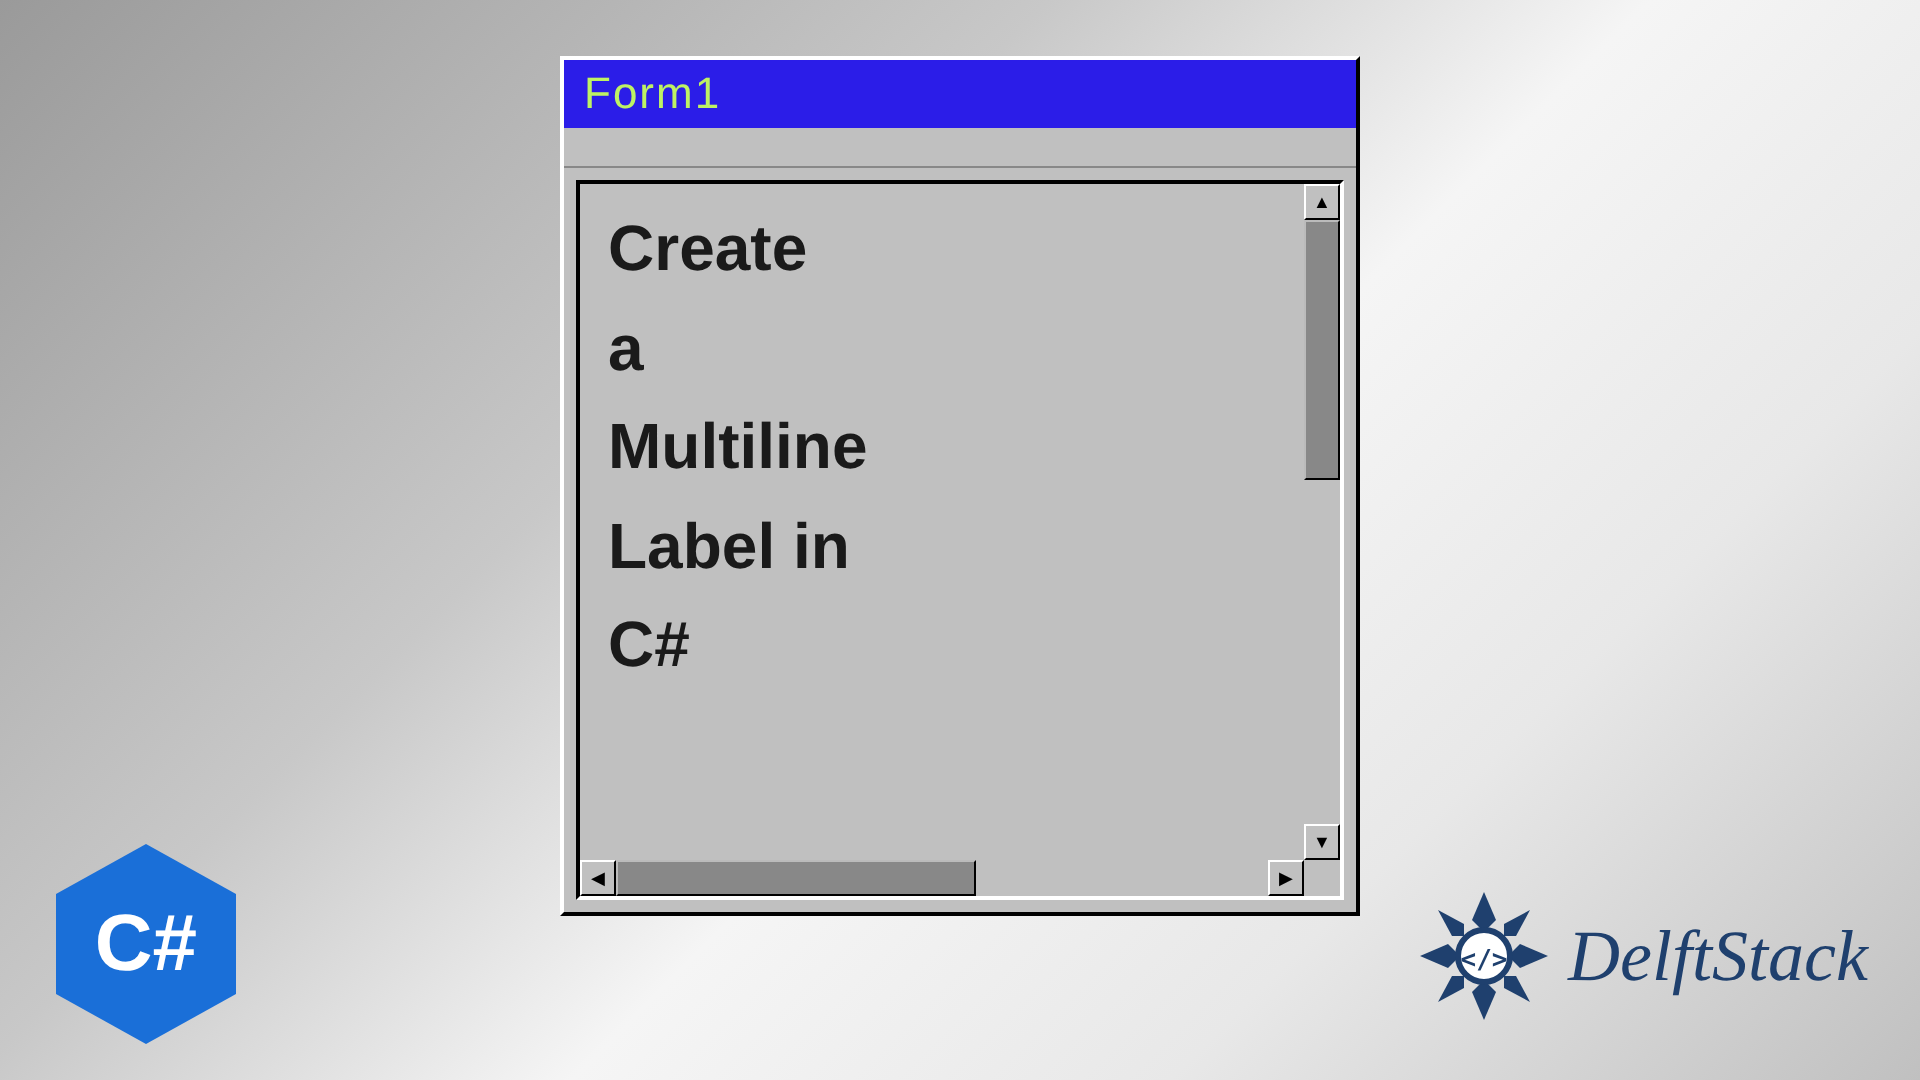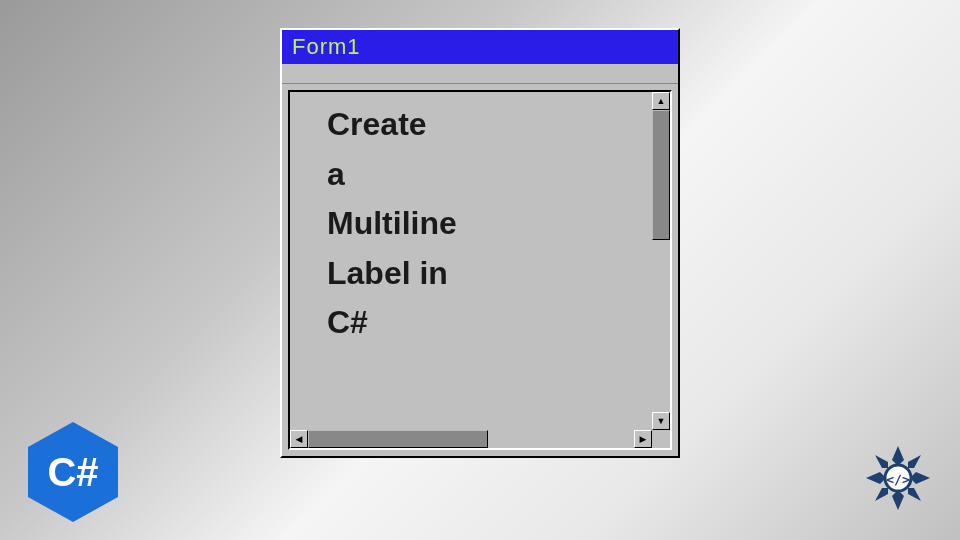--- a/index.html
+++ b/index.html
@@ -72,21 +72,20 @@
       overflow: hidden;
     }
     
     .label-text {
       font-family: "Comic Sans MS", cursive, sans-serif;
       font-size: 32px;
       font-weight: bold;
       color: #1a1a1a;
       line-height: 1.55;
       white-space: pre-line;
-      margin-left: 23px;
     }
     
     .vscroll {
       position: absolute;
       right: 0;
       top: 0;
       bottom: 18px;
       width: 18px;
       background: #c0c0c0;
     }
@@ -256,13 +255,14 @@
         <path d="M68 36 L54 30 L48 36 L54 42 Z"></path>
         <path d="M13 13 L26 20 L26 26 L20 26 Z"></path>
         <path d="M59 13 L46 20 L46 26 L52 26 Z"></path>
         <path d="M13 59 L26 52 L26 46 L20 46 Z"></path>
         <path d="M59 59 L46 52 L46 46 L52 46 Z"></path>
       </g>
       <circle cx="36" cy="36" r="13" fill="#fff" stroke="#1f406e" stroke-width="3"></circle>
       <text x="36" y="42" text-anchor="middle" font-size="13" font-family="monospace" fill="#1f406e" font-weight="bold">&lt;/&gt;</text>
     </svg>
   </div>
+  <span class="delft-text">DelftStack</span>
 </div>
 
 </body></html>

